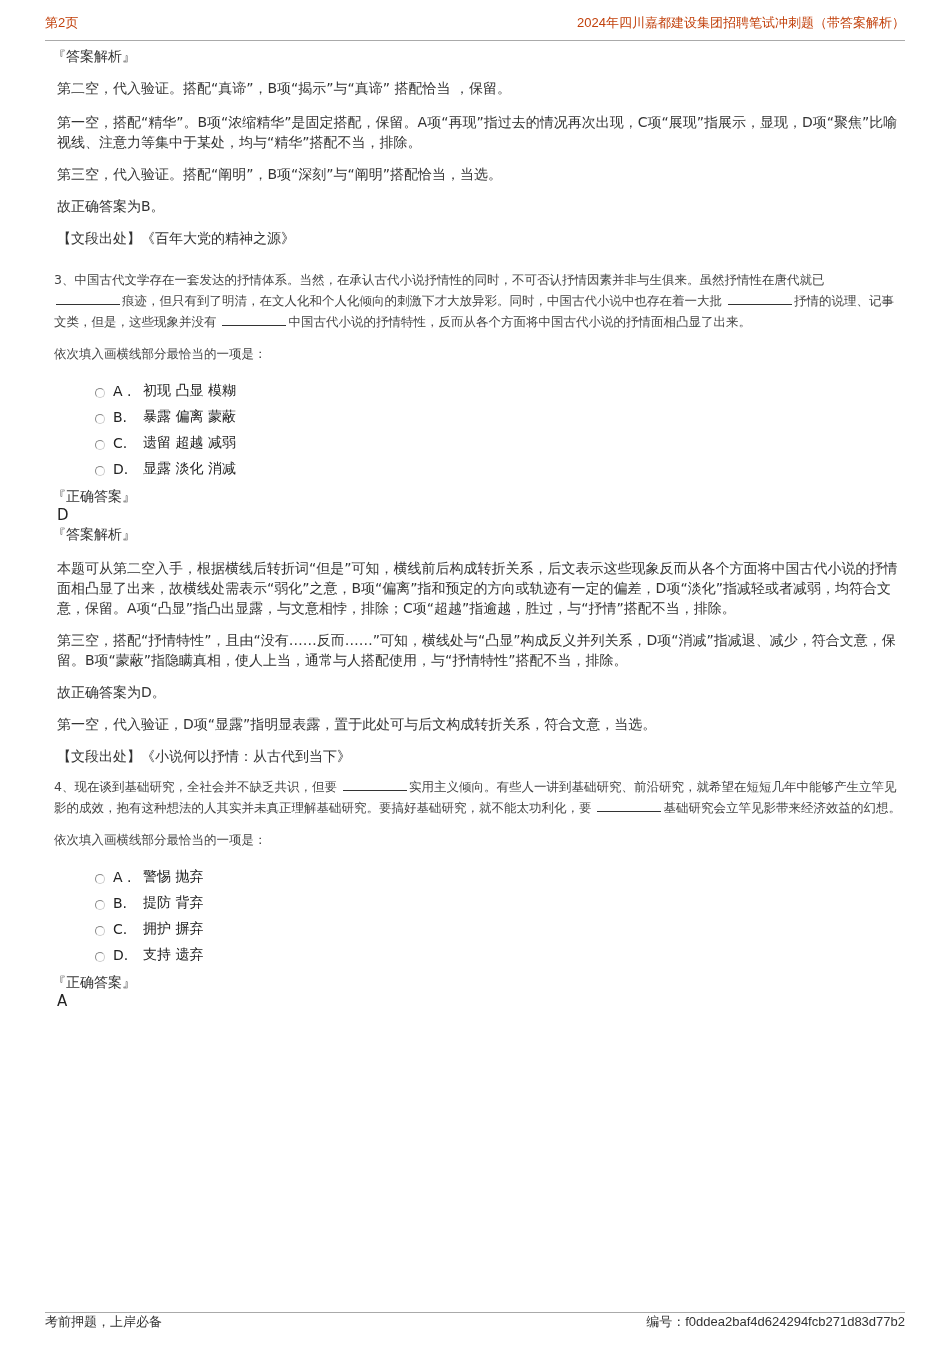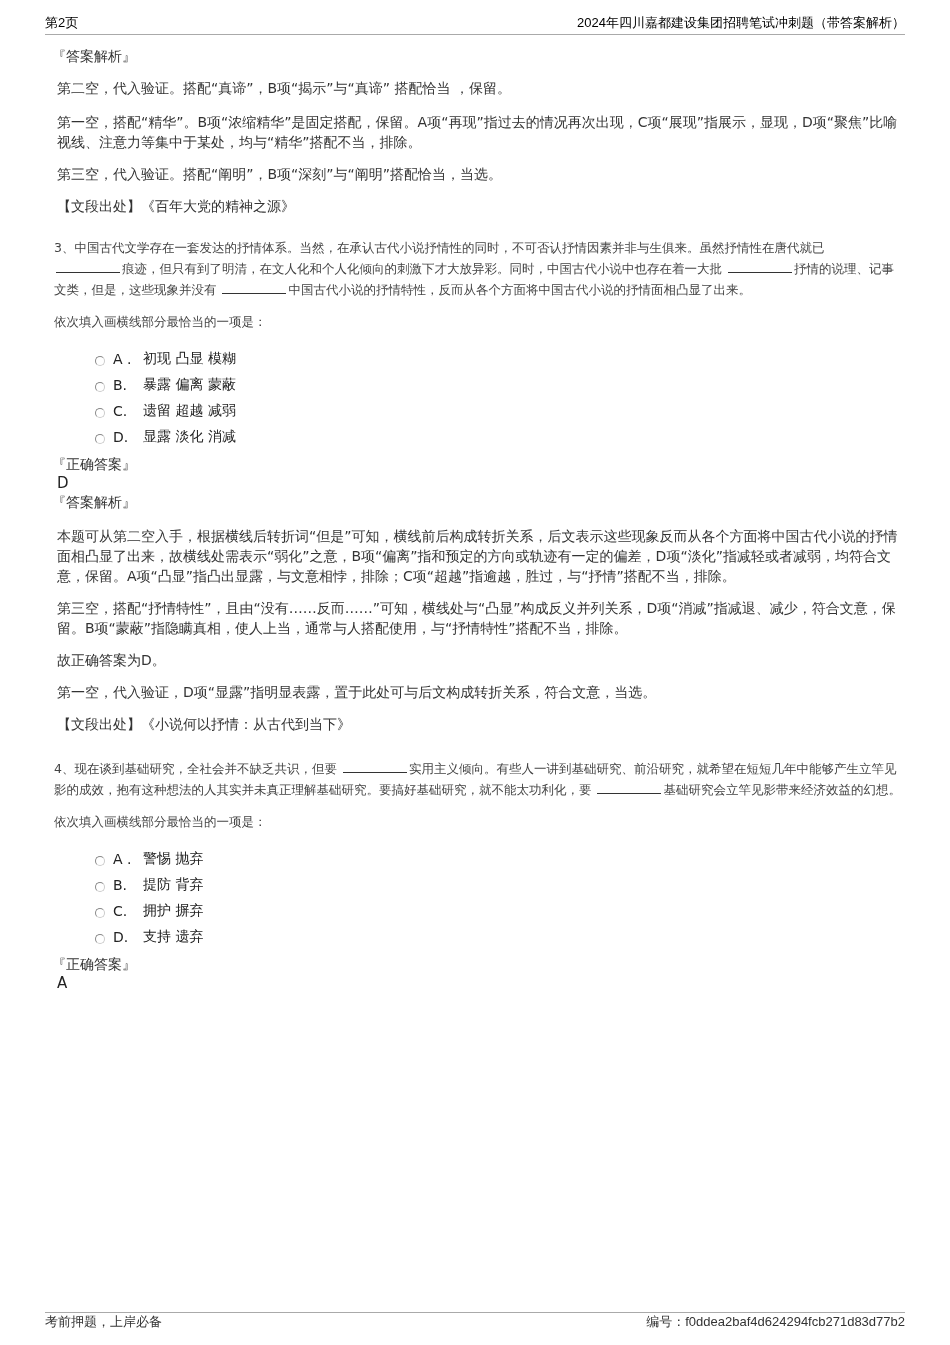--- a/index.html
+++ b/index.html
@@ -4,23 +4,23 @@
   <style>
     html, body { margin: 0; padding: 0; background: #ffffff; }
     body {
       width: 950px; height: 1345px; position: relative; overflow: hidden;
       font-family: "DejaVu Sans", "Liberation Sans", sans-serif;
       color: #333333;
     }
     .header {
       position: absolute; left: 45px; right: 45px; top: 12px; height: 20px;
       border-bottom: 1px solid #aaaaaa;
-      font-family: "Liberation Sans", sans-serif; font-size: 13px; color: #000000;
+      font-family: "Liberation Sans", sans-serif; font-size: 13px; color: #c2410c;
       display: flex; justify-content: space-between; align-items: flex-end;
-      padding-bottom: 2px;
+      padding-bottom: 8px;
     }
     .footer {
       position: absolute; left: 45px; right: 45px; top: 1312px; height: 20px;
       border-top: 1px solid #aaaaaa;
       font-family: "Liberation Sans", sans-serif; font-size: 13px; color: #333;
       display: flex; justify-content: space-between; align-items: flex-start;
       padding-top: 0;
     }
     .content { position: absolute; left: 57px; top: 46px; width: 845px; }
     .sec-label { font-size: 14px; color: #333; line-height: 20px; margin-left: -5px; }
@@ -45,20 +45,21 @@
   <span>2024年四川嘉都建设集团招聘笔试冲刺题（带答案解析）</span>
 </div>
 
 <div class="content">
 
   <div>
     <div class="sec-label" style="margin-top:0;">『答案解析』</div>
     <p class="para" style="margin-top:12px;">第二空，代入验证。搭配“真谛”，B项“揭示”与“真谛” 搭配恰当 ，保留。</p>
     <p class="para" style="margin-top:14px;">第一空，搭配“精华”。B项“浓缩精华”是固定搭配，保留。A项“再现”指过去的情况再次出现，C项“展现”指展示，显现，D项“聚焦”比喻视线、注意力等集中于某处，均与“精华”搭配不当，排除。</p>
     <p class="para" style="margin-top:12px;">第三空，代入验证。搭配“阐明”，B项“深刻”与“阐明”搭配恰当，当选。</p>
+    <p class="para" style="margin-top:12px;">故正确答案为B。</p>
     <p class="para" style="margin-top:12px;">【文段出处】《百年大党的精神之源》</p>
   </div>
 
   <div style="margin-top:22px;">
     <div class="q-text">
       <span>3、中国古代文学存在一套发达的抒情体系。当然，在承认古代小说抒情性的同时，不可否认抒情因素并非与生俱来。虽然抒情性在唐代就已</span><br>
       <span class="blank"></span><span>痕迹，但只有到了明清，在文人化和个人化倾向的刺激下才大放异彩。同时，中国古代小说中也存在着一大批</span>
       <span class="blank"></span><span>抒情的说理、记事文类，但是，这些现象并没有</span>
       <span class="blank"></span><span>中国古代小说的抒情特性，反而从各个方面将中国古代小说的抒情面相凸显了出来。</span>
     </div>
@@ -88,21 +89,21 @@
     <div class="sec-label" style="margin-top:4px;">『正确答案』</div>
     <div class="answer-val">D</div>
     <div class="sec-label">『答案解析』</div>
     <p class="para" style="margin-top:14px;">本题可从第二空入手，根据横线后转折词“但是”可知，横线前后构成转折关系，后文表示这些现象反而从各个方面将中国古代小说的抒情面相凸显了出来，故横线处需表示“弱化”之意，B项“偏离”指和预定的方向或轨迹有一定的偏差，D项“淡化”指减轻或者减弱，均符合文意，保留。A项“凸显”指凸出显露，与文意相悖，排除；C项“超越”指逾越，胜过，与“抒情”搭配不当，排除。</p>
     <p class="para" style="margin-top:12px;">第三空，搭配“抒情特性”，且由“没有……反而……”可知，横线处与“凸显”构成反义并列关系，D项“消减”指减退、减少，符合文意，保留。B项“蒙蔽”指隐瞒真相，使人上当，通常与人搭配使用，与“抒情特性”搭配不当，排除。</p>
     <p class="para" style="margin-top:12px;">故正确答案为D。</p>
     <p class="para" style="margin-top:12px;">第一空，代入验证，D项“显露”指明显表露，置于此处可与后文构成转折关系，符合文意，当选。</p>
     <p class="para" style="margin-top:12px;">【文段出处】《小说何以抒情：从古代到当下》</p>
   </div>
 
-  <div style="margin-top:24px;">
+  <div style="margin-top:10px;">
     <div class="q-text">
       <span>4、现在谈到基础研究，全社会并不缺乏共识，但要</span>
       <span class="blank"></span><span>实用主义倾向。有些人一讲到基础研究、前沿研究，就希望在短短几年中能够产生立竿见影的成效，抱有这种想法的人其实并未真正理解基础研究。要搞好基础研究，就不能太功利化，要</span>
       <span class="blank"></span><span>基础研究会立竿见影带来经济效益的幻想。</span>
     </div>
     <div class="q-text" style="margin-top:12px;">依次填入画横线部分最恰当的一项是：</div>
     <div class="options" style="margin-top:14px;">
       <div class="option">
         <span class="radio"></span>
         <span class="opt-letter">A .</span>

